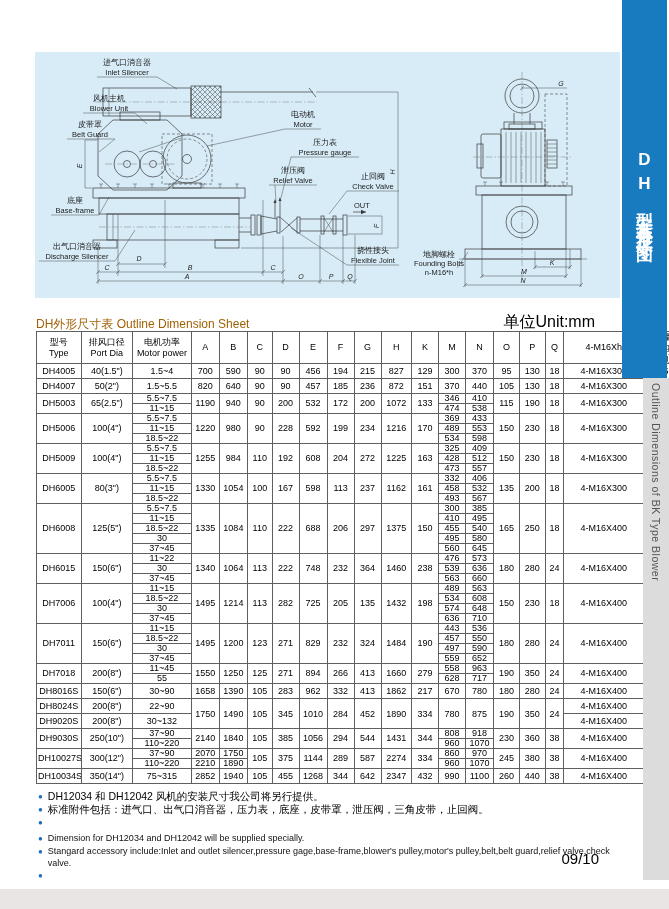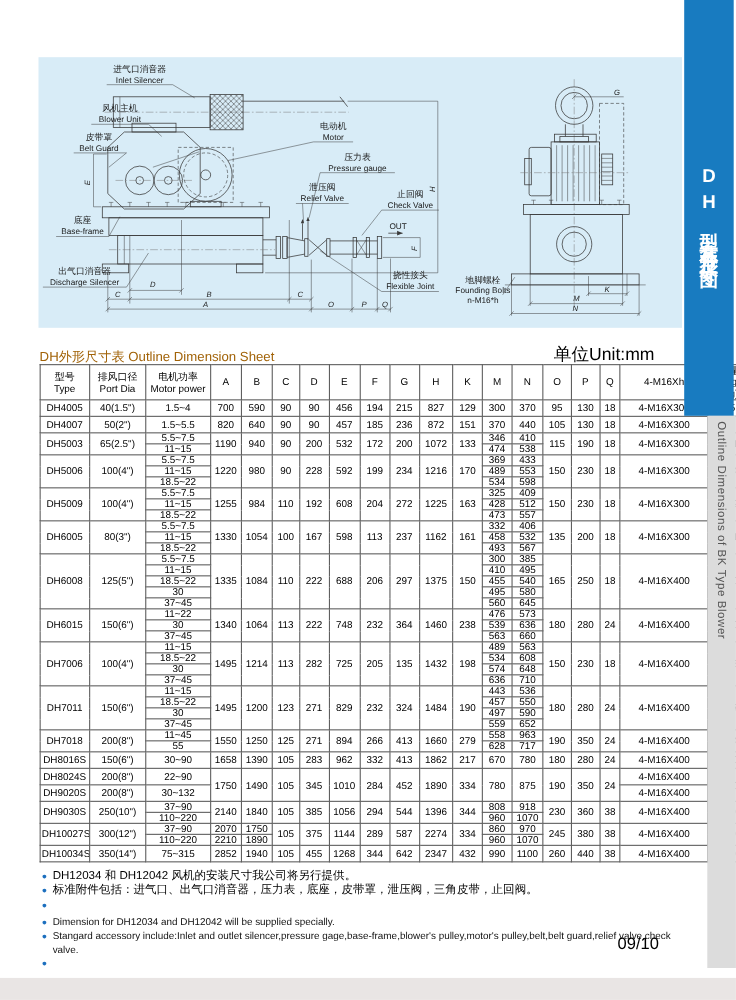--- a/index.html
+++ b/index.html
@@ -770,21 +770,21 @@
         <td rowspan="2" class="t">DH9030S</td>
         <td rowspan="2" class="w">250(10")</td>
         <td class="g s">37~90</td>
         <td rowspan="2" class="w">2140</td>
         <td rowspan="2" class="g">1840</td>
         <td rowspan="2" class="w">105</td>
         <td rowspan="2" class="g">385</td>
         <td rowspan="2" class="w">1056</td>
         <td rowspan="2" class="g">294</td>
         <td rowspan="2" class="w">544</td>
-        <td rowspan="2" class="g">1396</td>
+        <td rowspan="2" class="g">1431</td>
         <td rowspan="2" class="w">344</td>
         <td class="g s">808</td>
         <td class="w s">918</td>
         <td rowspan="2" class="g">230</td>
         <td rowspan="2" class="w">360</td>
         <td rowspan="2" class="g">38</td>
         <td rowspan="2" class="w">4-M16X400</td>
         <td rowspan="2" class="g">1300</td>
       </tr>
       <tr class="sub">

